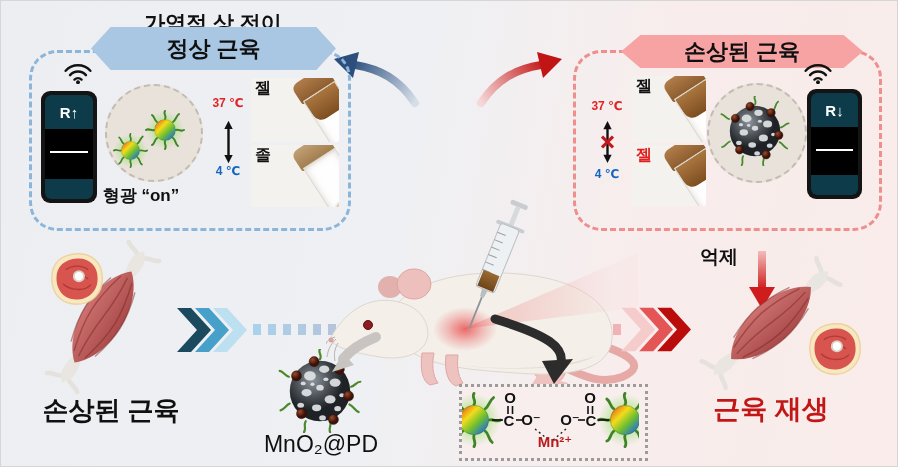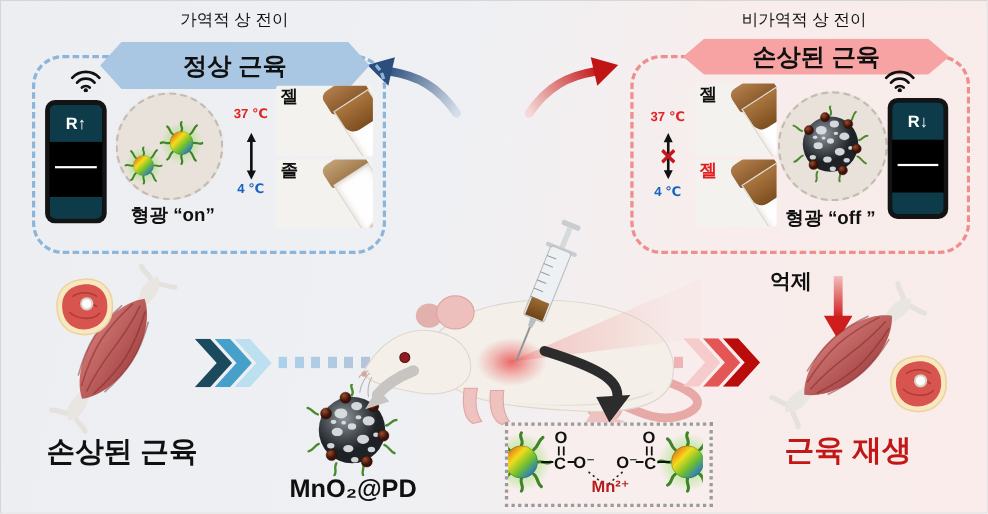--- a/index.html
+++ b/index.html
@@ -1,21 +1,21 @@
 <!DOCTYPE html>
 <html><head>
 <meta charset="utf-8">
 <style>
   html,body{margin:0;padding:0;background:#fff}
   #canvas{position:relative;width:898px;height:467px;overflow:hidden;
     background:linear-gradient(100deg,#edeef2 0%,#eff0f3 45%,#f8edec 70%,#f9eceb 100%);
     border:1px solid #d6d6d6;box-sizing:border-box;
     font-family:"Liberation Sans","DejaVu Sans",sans-serif;color:#101010}
   .abs{position:absolute}
-  .panel-title{font-size:15px;font-weight:normal;text-align:center;z-index:6}
+  .panel-title{font-size:21px;font-weight:bold;text-align:center;z-index:6}
   .banner{clip-path:polygon(0 50%,8% 0,92% 0,100% 50%,92% 100%,8% 100%);
     display:flex;align-items:center;justify-content:center;
     font-size:22px;font-weight:bold;z-index:6}
   .panel-box{border:3px dashed;border-radius:28px;z-index:5;background:transparent}
   .phone{background:#141414;border-radius:9px;z-index:6}
   .screen{position:absolute;inset:4px;background:#000;border-radius:6px;overflow:hidden}
   .band-top{position:absolute;left:0;right:0;top:0;height:34px;background:#0d3b49;color:#fff;
     font-weight:bold;font-size:15px;display:flex;align-items:center;justify-content:center}
   .hline{position:absolute;left:10%;right:10%;top:56px;height:2px;background:#fff}
   .band-bottom{position:absolute;left:0;right:0;bottom:0;height:20px;background:#0d3b49}
@@ -35,21 +35,21 @@
     background:#b08a5c;opacity:.8;filter:blur(1.5px)}
   .tube-label{position:absolute;left:4px;top:0;font-size:16px;font-weight:bold;z-index:7}
   .hydrogel-text{font-size:23px;font-weight:bold;text-align:center;line-height:28px;z-index:5}
   .big-label{font-size:26px;font-weight:bold;text-align:center;z-index:6}
   .trail{height:11px;z-index:1;
     background:linear-gradient(90deg,#a9d2ec,#c0b6c8 45%,#f0b3b5 72%,#f0b3b5);
     -webkit-mask:repeating-linear-gradient(90deg,#000 0 8px,transparent 8px 15px);
     mask:repeating-linear-gradient(90deg,#000 0 8px,transparent 8px 15px)}
   .gene-text{font-size:19px;font-weight:bold;text-align:center;line-height:22px;z-index:6}
   .regen{color:#c21717;font-size:27px;font-weight:bold;text-align:center;z-index:6}
-  .np-label{font-size:23px;font-weight:bold;text-align:center;z-index:6}
+  .np-label{font-size:23px;font-weight:normal;text-align:center;z-index:6}
   .chem-box{border:3px dotted #9b9b9b;background:#f8eeee;z-index:3}
   .beam{clip-path:polygon(0 95%,100% 0,100% 68%);
     background:linear-gradient(90deg,rgba(239,150,150,.5),rgba(247,205,205,.12) 85%);z-index:3}
   .glow{background:radial-gradient(ellipse closest-side,rgba(231,62,62,.75),rgba(233,90,90,.35) 55%,rgba(233,90,90,0) 100%);z-index:3}
   svg{display:block}
 </style>
 </head>
 <body>
 
 <div id="canvas">
@@ -205,21 +205,21 @@
       </symbol>
 
       <symbol id="sym-chev" viewBox="0 0 34 44">
         <polygon points="0,0 14,0 34,22 14,44 0,44 20,22"></polygon>
       </symbol>
     </defs>
   </svg>
 
   <div class="abs panel-title" style="left:62px;top:8px;width:300px">가역적 상 전이</div>
 
-  <div class="abs banner" style="left:90px;top:37px;width:245px;height:43px;background:#a9c7e3">정상 근육</div>
+  <div class="abs banner" style="left:90px;top:26px;width:245px;height:43px;background:#a9c7e3">정상 근육</div>
 
   <div class="abs panel-box" style="left:28px;top:49px;width:316px;height:175px;border-color:#8cb5da"></div>
 
   <svg class="abs" style="left:62px;top:60px;z-index:6" width="30" height="23" viewBox="0 0 34 26">
       <use href="#sym-wifi"></use>
     </svg>
 
   <div class="abs phone" style="left:40px;top:90px;width:56px;height:112px">
     <div class="screen">
       <div class="band-top">R↑</div>
@@ -229,21 +229,21 @@
   </div>
 
   <div class="abs dash-circle" style="left:104px;top:83px;width:94px;height:94px"></div>
   <svg class="abs" style="left:144px;top:109px;z-index:7" width="40" height="40" viewBox="0 0 40 40">
       <use href="#sym-fluor"></use>
     </svg>
   <svg class="abs" style="left:112px;top:132px;z-index:7" width="35" height="35" viewBox="0 0 40 40">
       <use href="#sym-fluor"></use>
     </svg>
 
-  <div class="abs fluor-caption" style="left:100px;top:183px;width:112px">형광 “on”</div>
+  <div class="abs fluor-caption" style="left:84px;top:183px;width:112px">형광 “on”</div>
 
   <div class="abs temp hot" style="left:198px;top:95px;width:58px">37 ℃</div>
   <svg class="abs" style="left:221px;top:119px;z-index:6" width="13" height="44" viewBox="0 0 14 46">
       <use href="#sym-dblarr"></use>
     </svg>
   <div class="abs temp cold" style="left:198px;top:163px;width:58px">4 ℃</div>
 
   <div class="abs photo" style="left:250px;top:77px;width:88px;height:64px">
     <div class="tubewrap" style="left:42px;top:-4px">
       <div class="cap"></div>
@@ -257,21 +257,20 @@
   <div class="abs photo" style="left:250px;top:144px;width:88px;height:62px">
     <div class="tubewrap" style="left:42px;top:-4px">
       <div class="cap" style="background:linear-gradient(#c2a076,#9d7848)"></div>
       <div class="tube">
         <div class="solliquid"></div>
       </div>
     </div>
     <span class="tube-label" style="color:#111">졸</span>
   </div>
 
-  <div class="abs panel-title" style="left:580px;top:8px;width:300px">비가역적 상 전이</div>
 
   <div class="abs banner" style="left:620px;top:34px;width:242px;height:33px;background:#f7a3a3">손상된 근육</div>
 
   <div class="abs panel-box" style="left:572px;top:49px;width:303px;height:175px;border-color:#ee8f8e"></div>
 
   <div class="abs temp hot" style="left:578px;top:98px;width:56px">37 ℃</div>
   <svg class="abs" style="left:600px;top:120px;z-index:6" width="13" height="42" viewBox="0 0 14 46">
       <use href="#sym-dblarrx"></use>
     </svg>
   <div class="abs temp cold" style="left:578px;top:166px;width:56px">4 ℃</div>
@@ -294,21 +293,20 @@
       </div>
     </div>
     <span class="tube-label" style="color:#e02020">젤</span>
   </div>
 
   <div class="abs dash-circle" style="left:706px;top:82px;width:96px;height:96px"></div>
   <svg class="abs" style="left:719px;top:95px;z-index:7" width="70" height="70" viewBox="0 0 100 100">
       <use href="#sym-mno2"></use>
     </svg>
 
-  <div class="abs fluor-caption" style="left:698px;top:186px;width:112px">형광 “off ”</div>
 
   <svg class="abs" style="left:802px;top:60px;z-index:6" width="30" height="23" viewBox="0 0 34 26">
       <use href="#sym-wifi"></use>
     </svg>
 
   <div class="abs phone" style="left:806px;top:88px;width:55px;height:110px">
     <div class="screen">
       <div class="band-top">R↓</div>
       <div class="hline"></div>
       <div class="band-bottom"></div>

